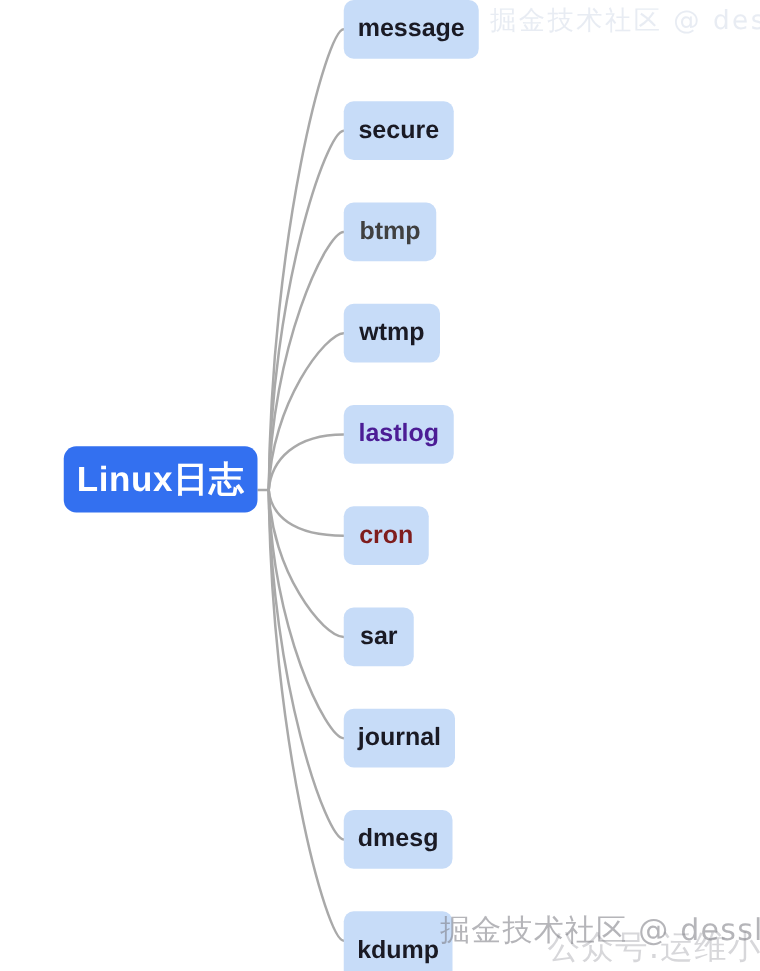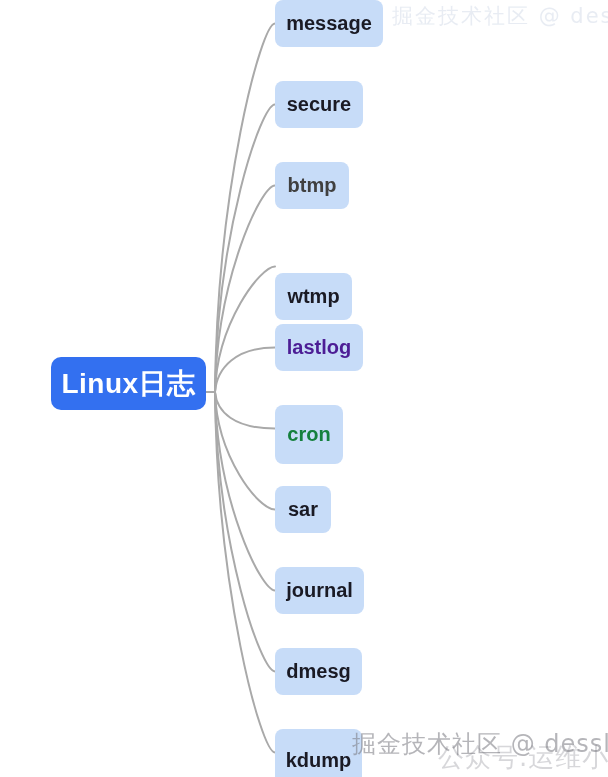--- a/index.html
+++ b/index.html
@@ -90,23 +90,23 @@
       <path d="M 215 392 C 217 545.725, 261 671.5, 275 671.5" stroke="#a9a9a9" stroke-width="2" fill="none" stroke-linecap="round"></path>
       <path d="M 215 392 C 217 590.275, 261 752.5, 275 752.5" stroke="#a9a9a9" stroke-width="2" fill="none" stroke-linecap="round"></path>
     </svg>
 
   <div class="node root" style="left: 51px; top: 357px; width: 155px; height: 53px; background: rgb(51, 112, 240); color: rgb(255, 255, 255);">Linux日志</div>
 
   <div id="children-layer">
       <div class="node child" style="left: 275px; top: 0px; width: 108px; height: 47px; background: rgb(199, 220, 248); color: rgb(26, 26, 36); border-radius: 8px;">message</div>
       <div class="node child" style="left: 275px; top: 81px; width: 88px; height: 47px; background: rgb(199, 220, 248); color: rgb(26, 26, 36); border-radius: 8px;">secure</div>
       <div class="node child" style="left: 275px; top: 162px; width: 74px; height: 47px; background: rgb(199, 220, 248); color: #404040; border-radius: 8px;">btmp</div>
-      <div class="node child" style="left: 275px; top: 243px; width: 77px; height: 47px; background: rgb(199, 220, 248); color: rgb(26, 26, 36); border-radius: 8px; margin-top: 30px;">wtmp</div>
+      <div class="node child" style="left: 275px; top: 243px; width: 77px; height: 47px; background: rgb(199, 220, 248); color: rgb(26, 26, 36); border-radius: 8px;">wtmp</div>
       <div class="node child" style="left: 275px; top: 324px; width: 88px; height: 47px; background: rgb(199, 220, 248); color: #4c1d95; border-radius: 8px;">lastlog</div>
-      <div class="node child" style="left: 275px; top: 405px; width: 68px; height: 59px; background: rgb(199, 220, 248); color: #15803d; border-radius: 8px;">cron</div>
+      <div class="node child" style="left: 275px; top: 405px; width: 68px; height: 47px; background: rgb(199, 220, 248); color: #7f1d1d; border-radius: 8px;">cron</div>
       <div class="node child" style="left: 275px; top: 486px; width: 56px; height: 47px; background: rgb(199, 220, 248); color: rgb(26, 26, 36); border-radius: 8px;">sar</div>
       <div class="node child" style="left: 275px; top: 567px; width: 89px; height: 47px; background: rgb(199, 220, 248); color: rgb(26, 26, 36); border-radius: 8px;">journal</div>
       <div class="node child" style="left: 275px; top: 648px; width: 87px; height: 47px; background: rgb(199, 220, 248); color: rgb(26, 26, 36); border-radius: 8px;">dmesg</div>
       <div class="node child" style="left: 275px; top: 729px; width: 87px; height: 63px; background: rgb(199, 220, 248); color: rgb(26, 26, 36); border-radius: 8px;">kdump</div>
     </div>
 
   <div class="watermark sub" style="left:438px; top:740px;">公众号.运维小路</div>
   <div class="watermark main" style="left:352px; top:728px;">掘金技术社区 @ dessler</div>
 
 </div>

